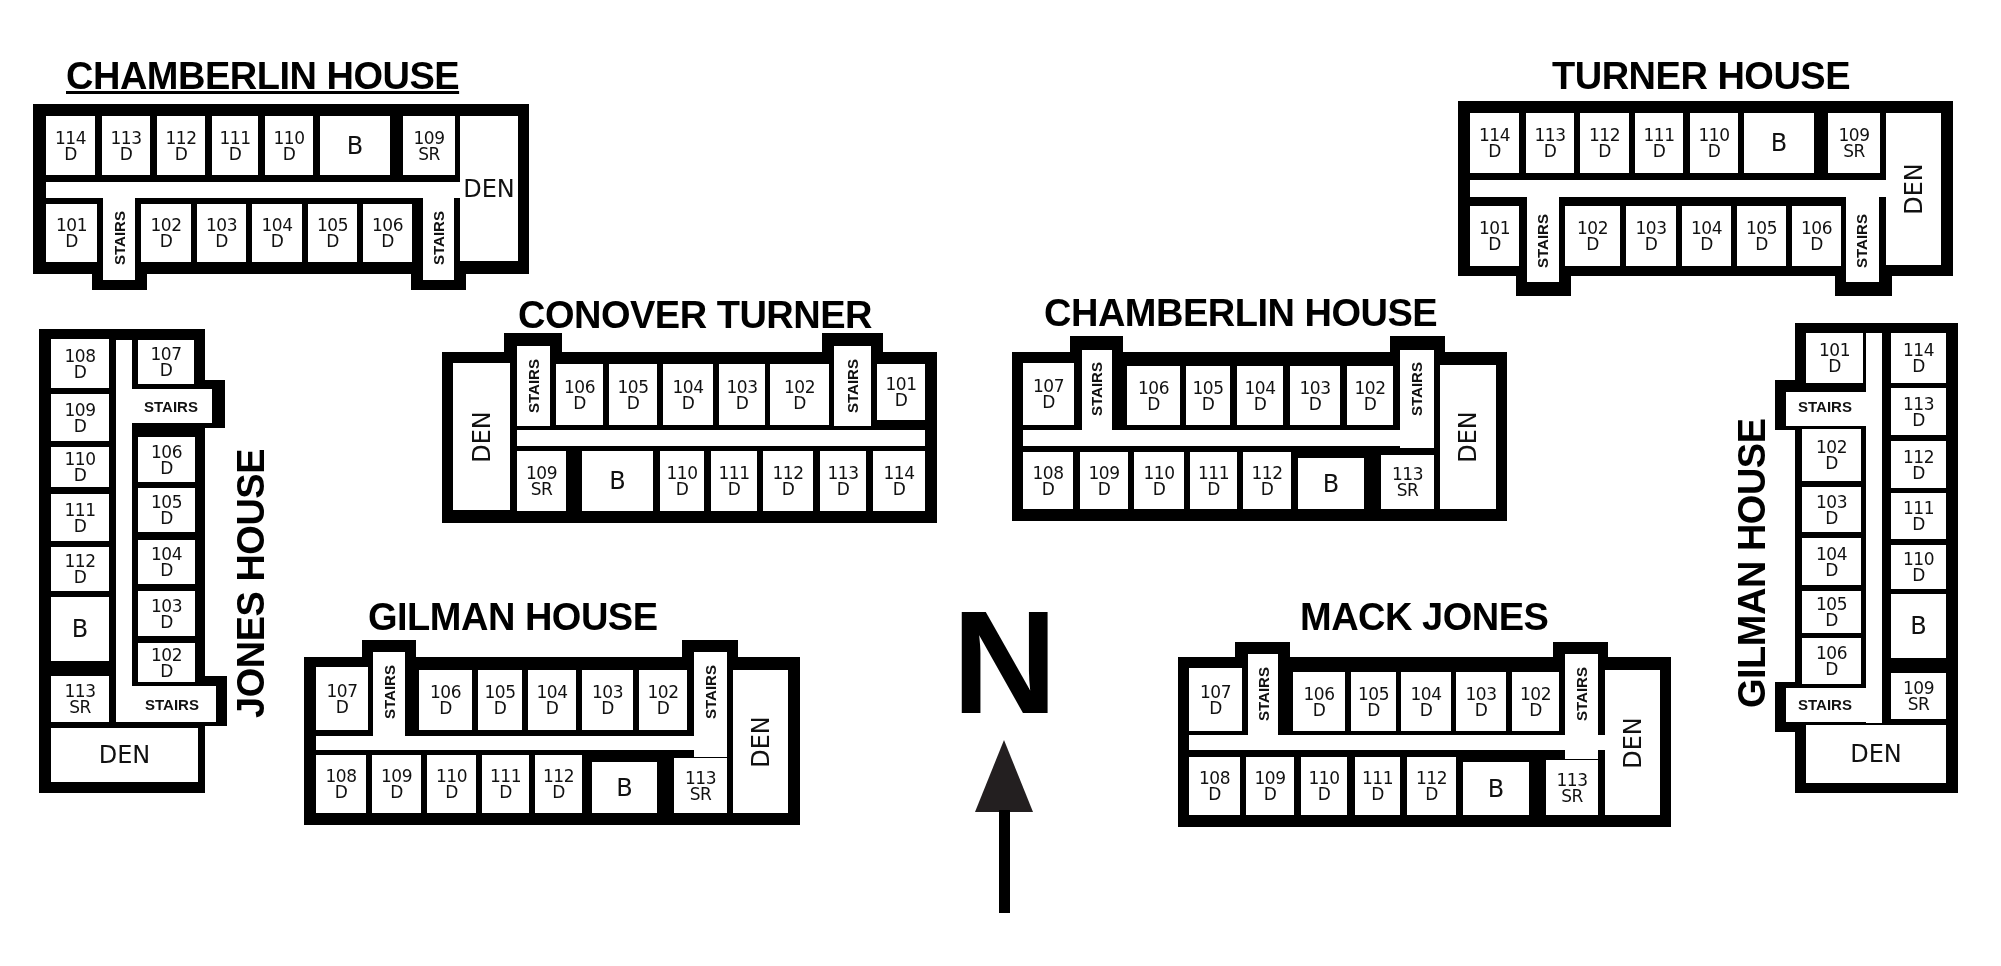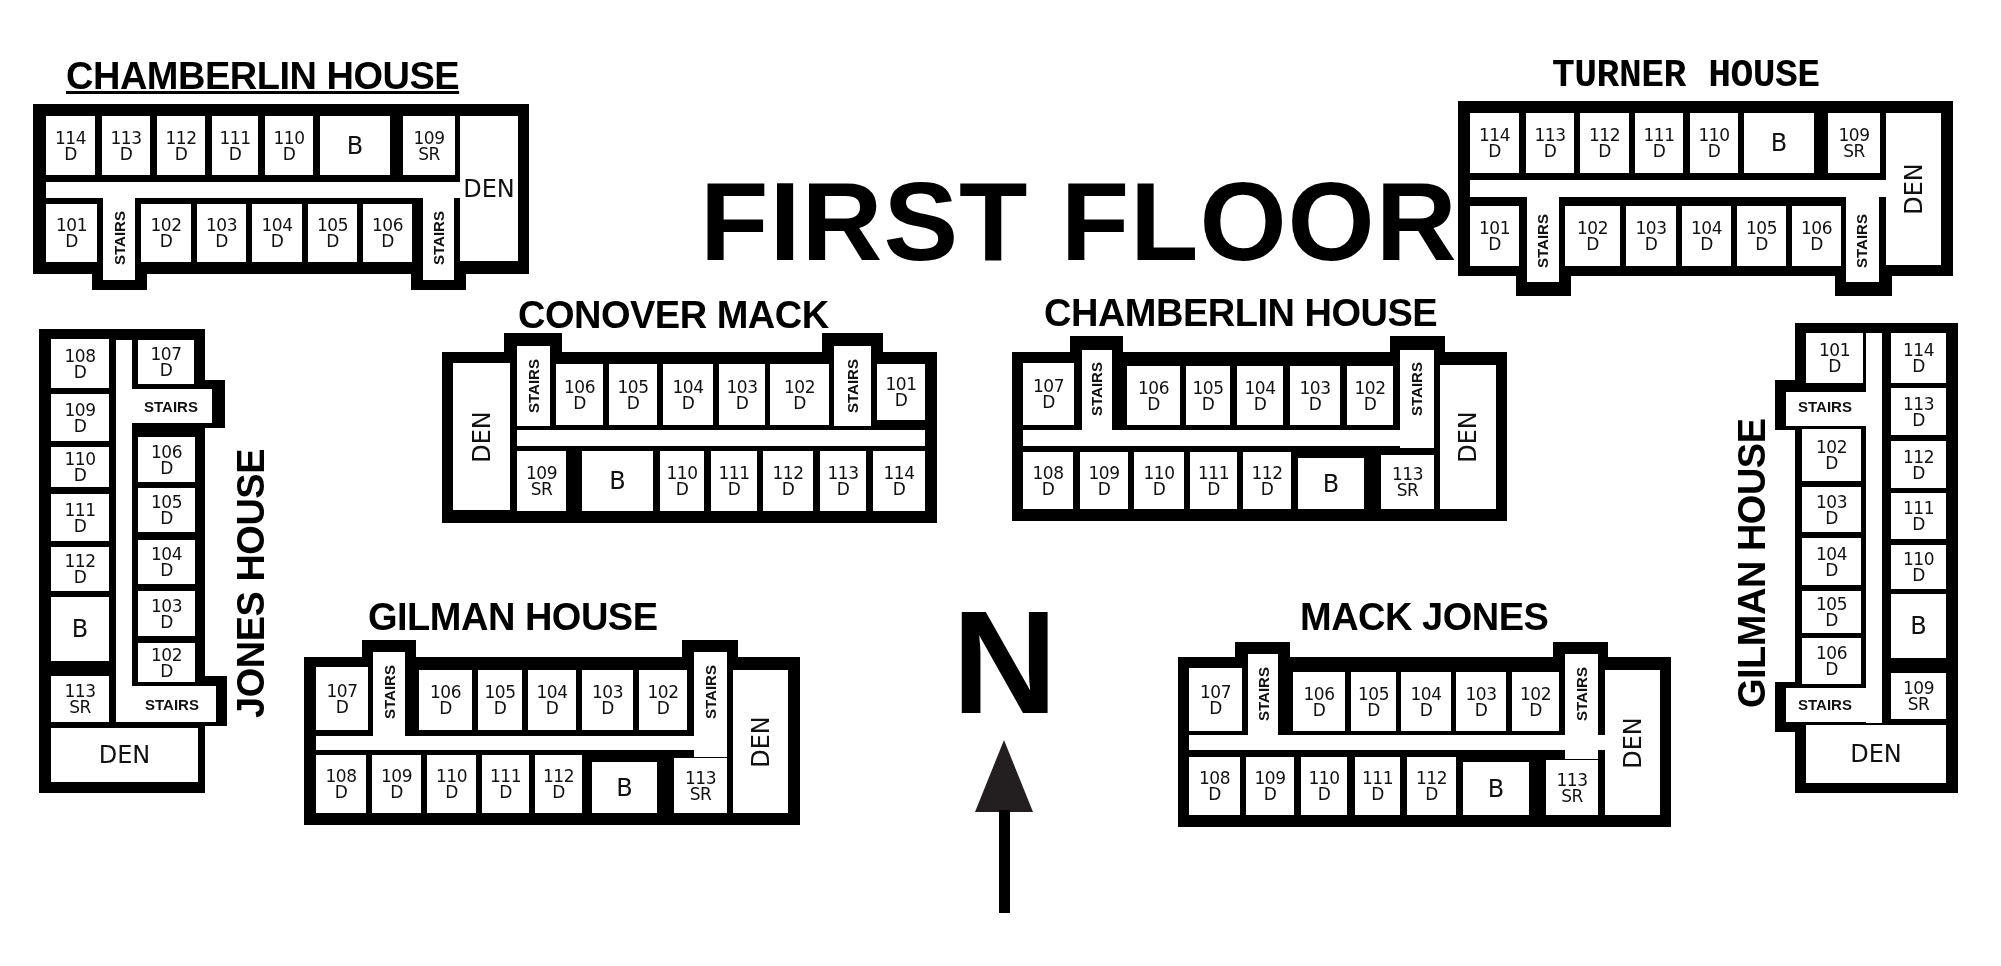--- a/index.html
+++ b/index.html
@@ -21,21 +21,20 @@
   #floor-title { position: absolute; left: 700px; top: 166px; font-family: "Liberation Sans", sans-serif;
                  font-weight: bold; font-size: 112px; line-height: 112px; letter-spacing: 1px; white-space: nowrap; }
   #north-letter { position: absolute; left: 952px; top: 590px; font-family: "Liberation Sans", sans-serif;
                   font-weight: bold; font-size: 146px; line-height: 146px; }
   #north-arrow { position: absolute; left: 970px; top: 738px; width: 70px; height: 180px; }
 </style>
 </head>
 <body>
 
 <div id="map">
-  <div id="floor-title">FIRST FLOOR</div>
   <div id="north-letter">N</div>
   <svg id="north-arrow" viewBox="0 0 70 180" width="70" height="180">
     <polygon points="34,2 63,74 5,74" fill="#231f20"></polygon>
     <rect x="29" y="72" width="11" height="103" fill="#000"></rect>
   </svg>
 <div>
       <div class="blk" style="left: 33px; top: 104px; width: 496px; height: 170px;"></div>
       <div class="blk" style="left: 92px; top: 262px; width: 55px; height: 28px;"></div>
       <div class="blk" style="left: 411px; top: 262px; width: 55px; height: 28px;"></div>
       <div class="wht" style="left: 46px; top: 182px; width: 472px; height: 16px;"></div>
@@ -163,21 +162,21 @@
         <span class="lbl">105
 D</span>
       </div>
       <div class="room" style="left: 1792px; top: 206px; width: 49px; height: 60px;">
         <span class="lbl">106
 D</span>
       </div>
       <div class="room stairs vert" style="left: 1847px; top: 206px; width: 30px; height: 70px;">
         <span class="lbl">STAIRS</span>
       </div>
-      <div class="house-title" style="left: 1552px; top: 57px; font-family: Liberation Mono, monospace;">TURNER HOUSE</div>
+      <div class="house-title" style="left: 1552px; top: 57px;">TURNER HOUSE</div>
     </div>
     <div>
       <div class="blk" style="left: 442px; top: 352px; width: 495px; height: 171px;"></div>
       <div class="blk" style="left: 504px; top: 333px; width: 58px; height: 30px;"></div>
       <div class="blk" style="left: 822px; top: 333px; width: 61px; height: 30px;"></div>
       <div class="wht" style="left: 517px; top: 346px; width: 33px; height: 80px;"></div>
       <div class="wht" style="left: 834px; top: 346px; width: 37px; height: 80px;"></div>
       <div class="wht" style="left: 517px; top: 430px; width: 408px; height: 16px;"></div>
       <div class="room big vert" style="left: 453px; top: 363px; width: 57px; height: 147px;">
         <span class="lbl">DEN</span>
@@ -232,21 +231,21 @@
 D</span>
       </div>
       <div class="room" style="left: 820px; top: 451px; width: 46px; height: 60px;">
         <span class="lbl">113
 D</span>
       </div>
       <div class="room" style="left: 873px; top: 451px; width: 52px; height: 60px;">
         <span class="lbl">114
 D</span>
       </div>
-      <div class="house-title" style="left: 518px; top: 296px;">CONOVER MACK</div>
+      <div class="house-title" style="left: 518px; top: 296px;">CONOVER TURNER</div>
     </div>
     <div>
       <div class="blk" style="left: 1012px; top: 352px; width: 495px; height: 169px;"></div>
       <div class="blk" style="left: 1070px; top: 336px; width: 53px; height: 26px;"></div>
       <div class="blk" style="left: 1390px; top: 336px; width: 55px; height: 26px;"></div>
       <div class="wht" style="left: 1023px; top: 430px; width: 411px; height: 16px;"></div>
       <div class="wht" style="left: 1082px; top: 350px; width: 30px; height: 90px;"></div>
       <div class="wht" style="left: 1400px; top: 350px; width: 34px; height: 98px;"></div>
       <div class="room" style="left: 1023px; top: 363px; width: 51px; height: 62px;">
         <span class="lbl">107

